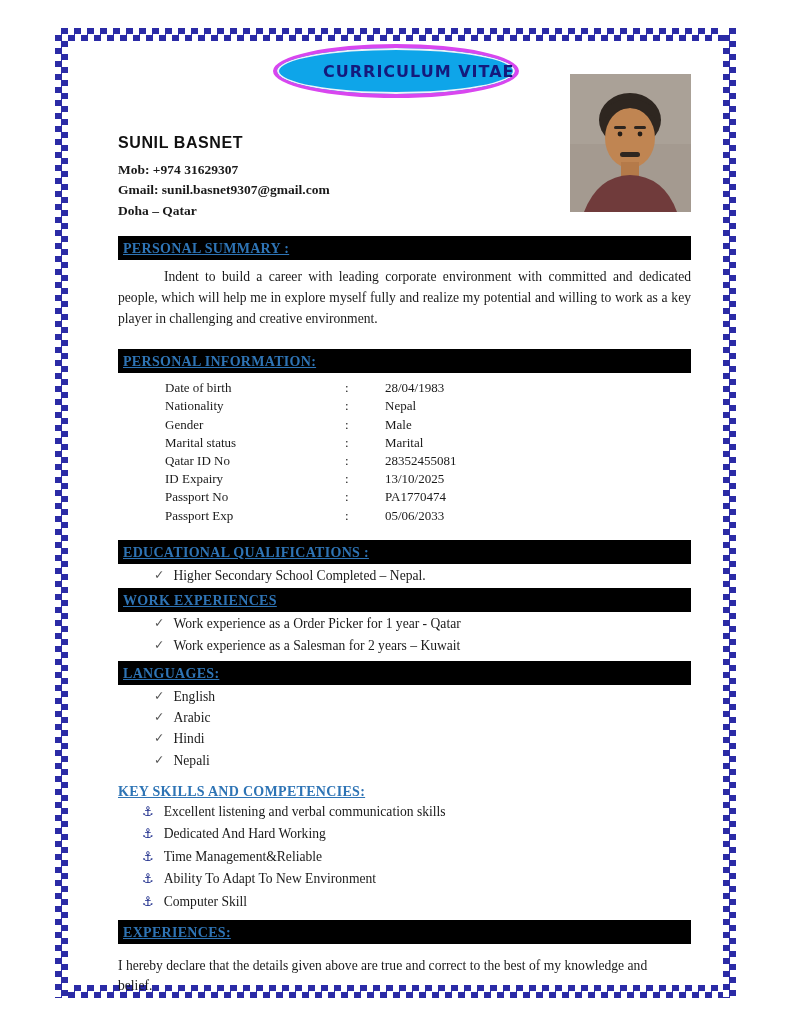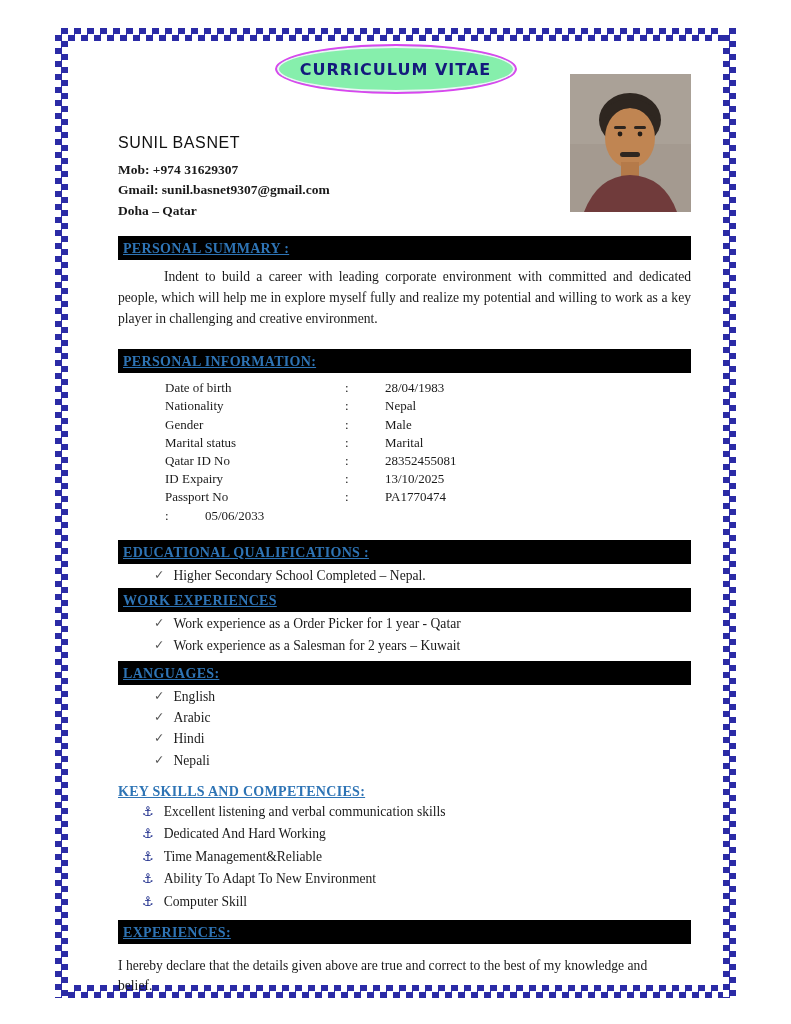--- a/index.html
+++ b/index.html
@@ -16,40 +16,40 @@
   }
   .checker.top    { left:55px; right:55px; top:28px;  height:13px; }
   .checker.bottom { left:55px; right:55px; bottom:26px; height:13px; }
   .checker.left   { left:55px;  top:28px; bottom:26px; width:13px; }
   .checker.right  { right:55px; top:28px; bottom:26px; width:13px; }
 
   
   .badge {
     position:absolute; top:44px; left:50%; transform:translateX(-50%);
     width:238px; height:46px; border-radius:50%;
-    background:#86efac; border:2px solid #d946ef;
+    background:#0ea5e9; border:4px solid #d946ef;
     box-shadow: inset 0 0 0 2px #eef3f8;
-    display:flex; align-items:center; justify-content:center;
+    display:flex; align-items:center; justify-content:flex-end;
   }
   .badge-label {
     font-family:"DejaVu Sans", sans-serif; font-weight:bold;
     font-size:16px; letter-spacing:1px; color:#141a7c;
   }
 
   
   .photo {
     position:absolute; top:74px; left:570px; width:121px; height:138px;
     overflow:hidden; background:#9f958c;
   }
   .photo svg { display:block; }
 
   
   .name-block { position:absolute; left:118px; top:134px; }
   .candidate-name {
-    font-family:"Liberation Sans", sans-serif; font-weight:normal;
+    font-family:"Liberation Sans", sans-serif; font-weight:bold;
     font-size:16px; letter-spacing:.6px; margin:0 0 8px 0; color:#111;
   }
   .contact-line { font-weight:bold; font-size:13.5px; line-height:1.5; }
 
   
   .doc-body { position:absolute; left:118px; top:236px; width:573px; }
 
   .section-band { background:#000000; padding:3px 5px; }
   .section-title {
     color:#2e74b5; font-weight:bold; text-decoration:underline;
@@ -170,20 +170,21 @@
           <span class="pi-label">ID Expairy</span>
           <span class="pi-colon">:</span>
           <span class="pi-value">13/10/2025</span>
         </div>
         <div class="pi-row">
           <span class="pi-label">Passport No</span>
           <span class="pi-colon">:</span>
           <span class="pi-value">PA1770474</span>
         </div>
         <div class="pi-row">
+          <span class="pi-label">Passport Exp</span>
           <span class="pi-colon">:</span>
           <span class="pi-value">05/06/2033</span>
         </div>
       </div>
     </div>
 
     <div class="edu-section">
       <div class="section-band">
         <span class="section-title">EDUCATIONAL QUALIFICATIONS :</span>
       </div>

